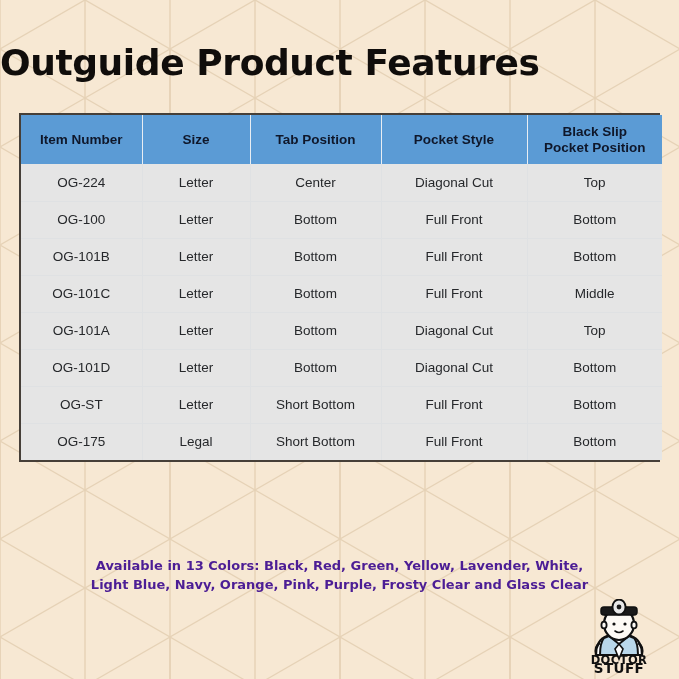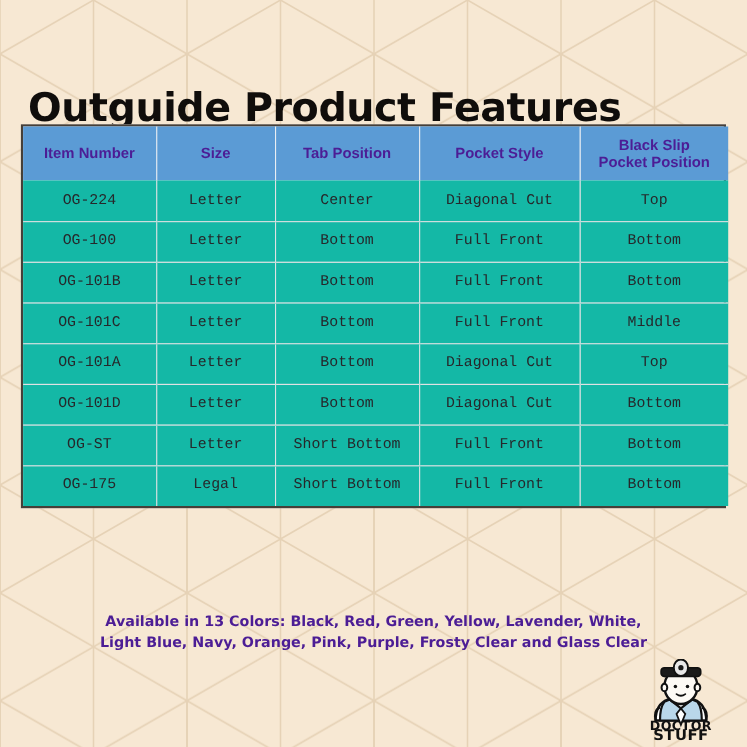--- a/index.html
+++ b/index.html
@@ -17,70 +17,69 @@
     z-index:0;
   }
   #page{
     position:absolute;inset:0;width:679px;height:679px;z-index:1;
   }
 
   
   .title{
     position:absolute;
     top:42px;left:0;width:565px;
-    text-align:right;
+    text-align:left;
     font-size:36px;
     font-weight:bold;
     letter-spacing:-0.4px;
     color:#100d0b;
     font-family:"DejaVu Sans","Liberation Sans",sans-serif;
     white-space:nowrap;
-    margin-top:36px;
   }
 
   
   .table-wrap{
     position:absolute;
     left:19px;top:113px;
     width:641px;
     border:2px solid #463f38;
     box-sizing:border-box;
     background:#ffffff;
   }
   table{
     border-collapse:collapse;
     width:100%;
     table-layout:fixed;
   }
   thead th{
     background:#5b9bd5;
-    color:#4c1d95;
+    color:#0f172a;
     font-size:13.5px;
     font-weight:bold;
     height:49px;
     text-align:center;
     vertical-align:middle;
     border-right:1px solid #e9eef3;
     line-height:1.12;
     padding:0 16px;
     box-sizing:border-box;
   }
   thead th:last-child{border-right:none;}
   tbody td{
     height:37px;
     text-align:center;
     vertical-align:middle;
     font-size:13.5px;
     color:#26282b;
-    background:#14b8a6;
+    background:#e5e5e5;
     border-top:1px solid #dfe1e3;
     border-right:1px solid #dfe1e3;
     padding:0 2px;
     box-sizing:border-box;
-    font-family:Liberation Mono, monospace;
+    font-family:Liberation Sans, sans-serif;
   }
   tbody td:last-child{border-right:none;}
   tbody tr:first-child td{border-top:none;}
 
   
   col.c0{width:121px;}
   col.c1{width:108px;}
   col.c2{width:131px;}
   col.c3{width:146px;}
   col.c4{width:135px;}

